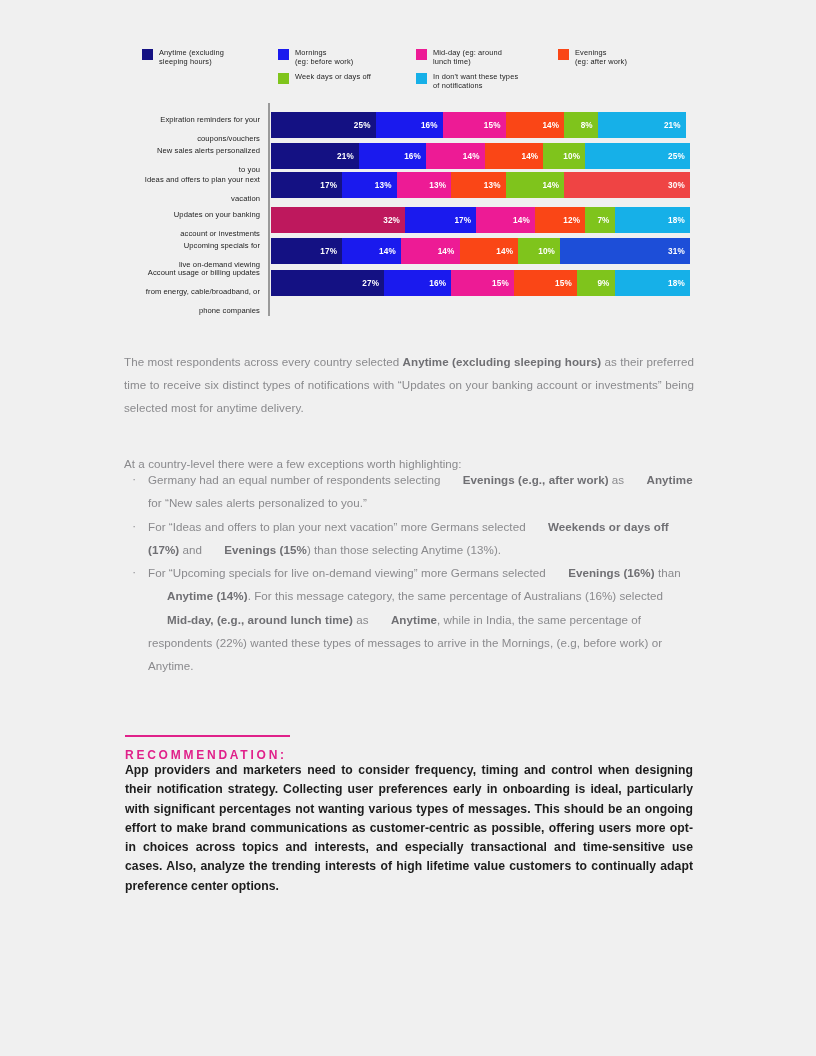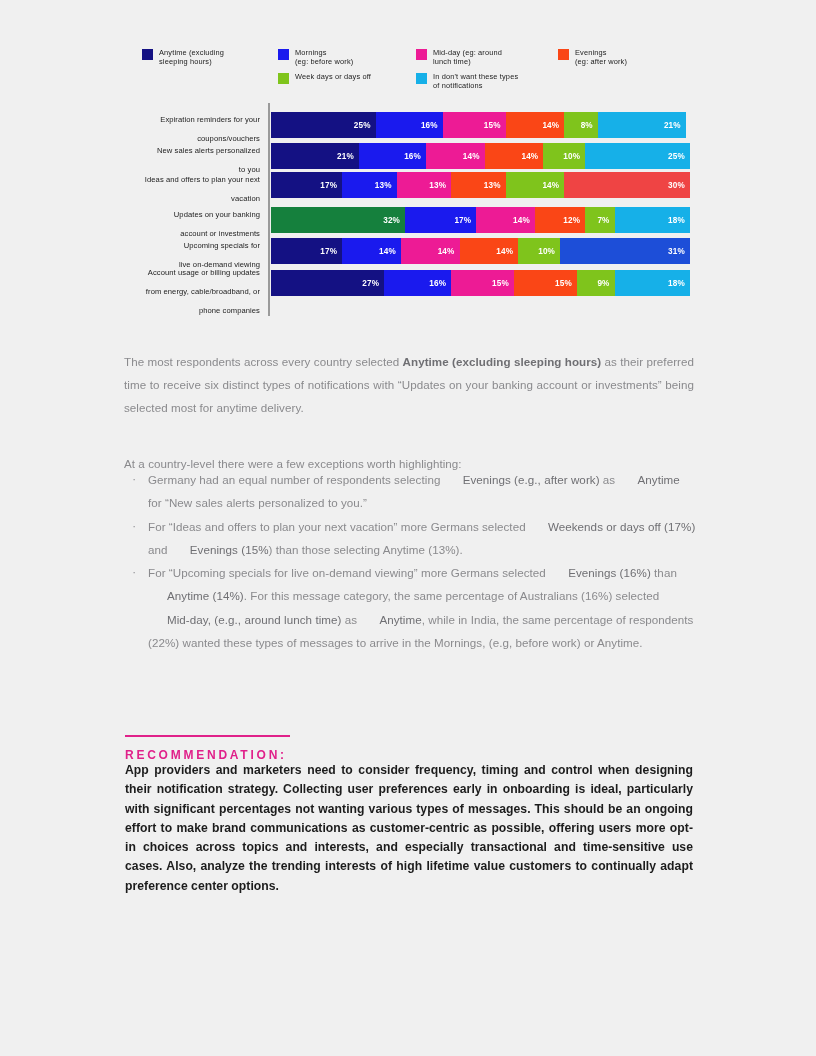--- a/index.html
+++ b/index.html
@@ -142,21 +142,21 @@
   }
   .bullets li::before {
     content: "\00b7";
     position: absolute;
     left: 8px;
     top: -1px;
     color: #9a9a9d;
     font-size: 13px;
     line-height: 23.3px;
   }
-  .bullets b { color: #6f6f73; font-weight: normal; padding-left: 19px; }
+  .bullets b { color: #6f6f73; font-weight: bold; padding-left: 19px; }
 
   
   .rec-divider {
     position: absolute;
     left: 125px;
     top: 735px;
     width: 165px;
     height: 2px;
     background: #e0218a;
   }
@@ -289,21 +289,21 @@
           </div>
           <div class="seg" style="background: #ef4444; width: 30%;">
             <span class="seg-val">30%</span>
           </div>
         </div>
       </div>
       <div class="bar-row" style="top: 104px;">
         <div class="bar-label l2">Updates on your banking
 account or investments</div>
         <div class="bar-track">
-          <div class="seg" style="background: #15803d; width: 32%;">
+          <div class="seg" style="background: #be185d; width: 32%;">
             <span class="seg-val">32%</span>
           </div>
           <div class="seg" style="background: rgb(26, 26, 238); width: 17%;">
             <span class="seg-val">17%</span>
           </div>
           <div class="seg" style="background: rgb(237, 27, 149); width: 14%;">
             <span class="seg-val">14%</span>
           </div>
           <div class="seg" style="background: rgb(250, 70, 22); width: 12%;">
             <span class="seg-val">12%</span>

